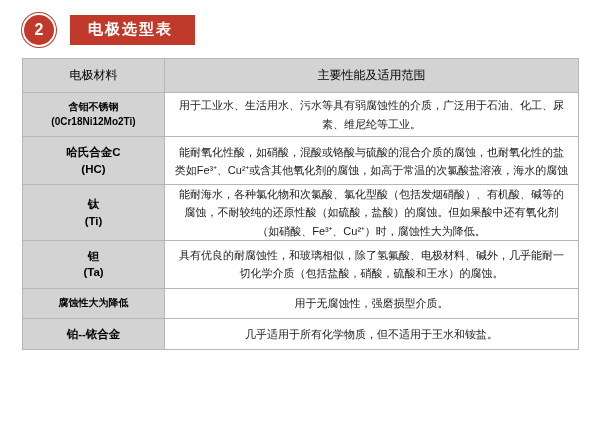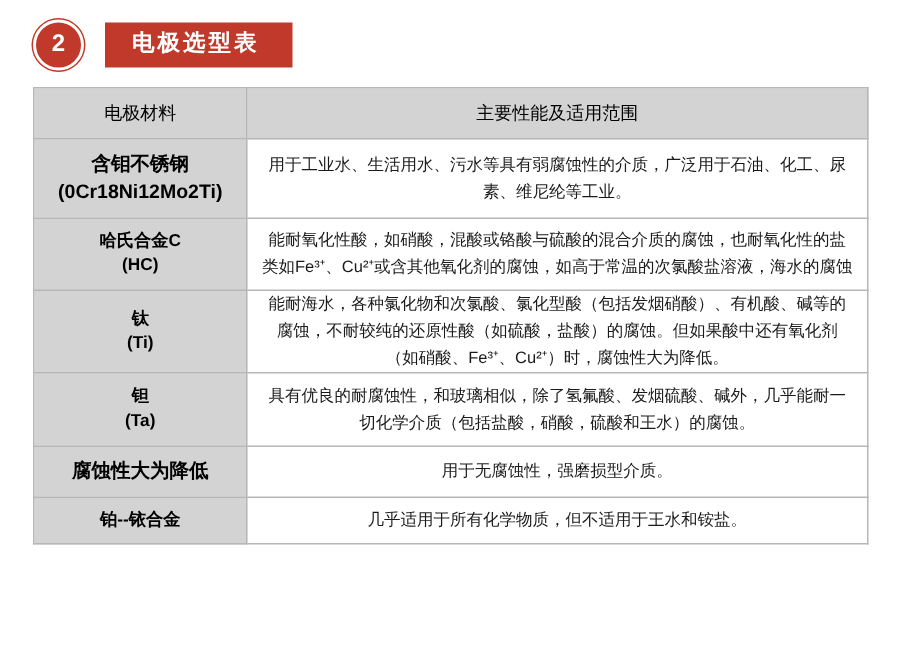--- a/index.html
+++ b/index.html
@@ -79,21 +79,21 @@
   td.matname {
     background: #d3d3d3;
     text-align: center;
     font-weight: bold;
     font-size: 11.5px;
     padding: 7px 4px;
     line-height: 1.45;
     color: #000;
   }
   td.matname.small {
-    font-size: 13px;
+    font-size: 10px;
   }
   td.desc {
     background: #ffffff;
     text-align: center;
     padding: 0 9px;
     line-height: 1.65;
     font-size: 11px;
     color: #1a1a1a;
   }
   .col-a { width: 142px; }
@@ -140,21 +140,21 @@
           <div>钛</div>
           <div>(Ti)</div>
         </td>
         <td class="desc">能耐海水，各种氯化物和次氯酸、氯化型酸（包括发烟硝酸）、有机酸、碱等的腐蚀，不耐较纯的还原性酸（如硫酸，盐酸）的腐蚀。但如果酸中还有氧化剂（如硝酸、Fe³⁺、Cu²⁺）时，腐蚀性大为降低。</td>
       </tr>
       <tr>
         <td class="matname">
           <div>钽</div>
           <div>(Ta)</div>
         </td>
-        <td class="desc">具有优良的耐腐蚀性，和玻璃相似，除了氢氟酸、发烟硫酸、碱外，几乎能耐一切化学介质（包括盐酸，硝酸，硫酸和王水）的腐蚀。</td>
+        <td class="desc">具有优良的耐腐蚀性，和玻璃相似，除了氢氟酸、电极材料、碱外，几乎能耐一切化学介质（包括盐酸，硝酸，硫酸和王水）的腐蚀。</td>
       </tr>
       <tr>
         <td class="matname small">
           <div>腐蚀性大为降低</div>
         </td>
         <td class="desc">用于无腐蚀性，强磨损型介质。</td>
       </tr>
       <tr>
         <td class="matname">
           <div>铂--铱合金</div>

